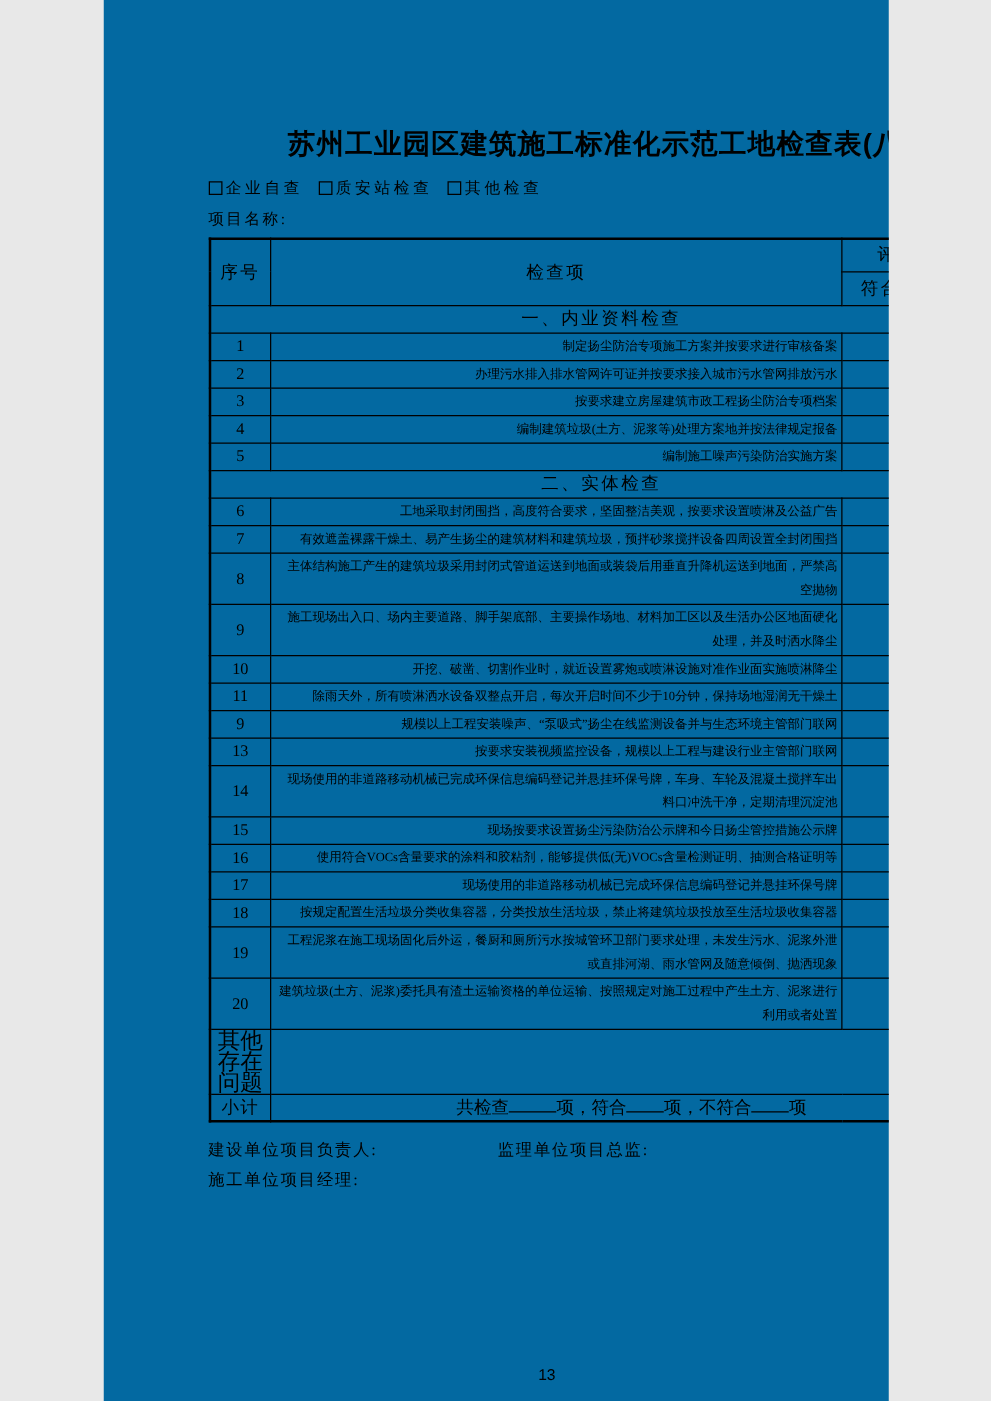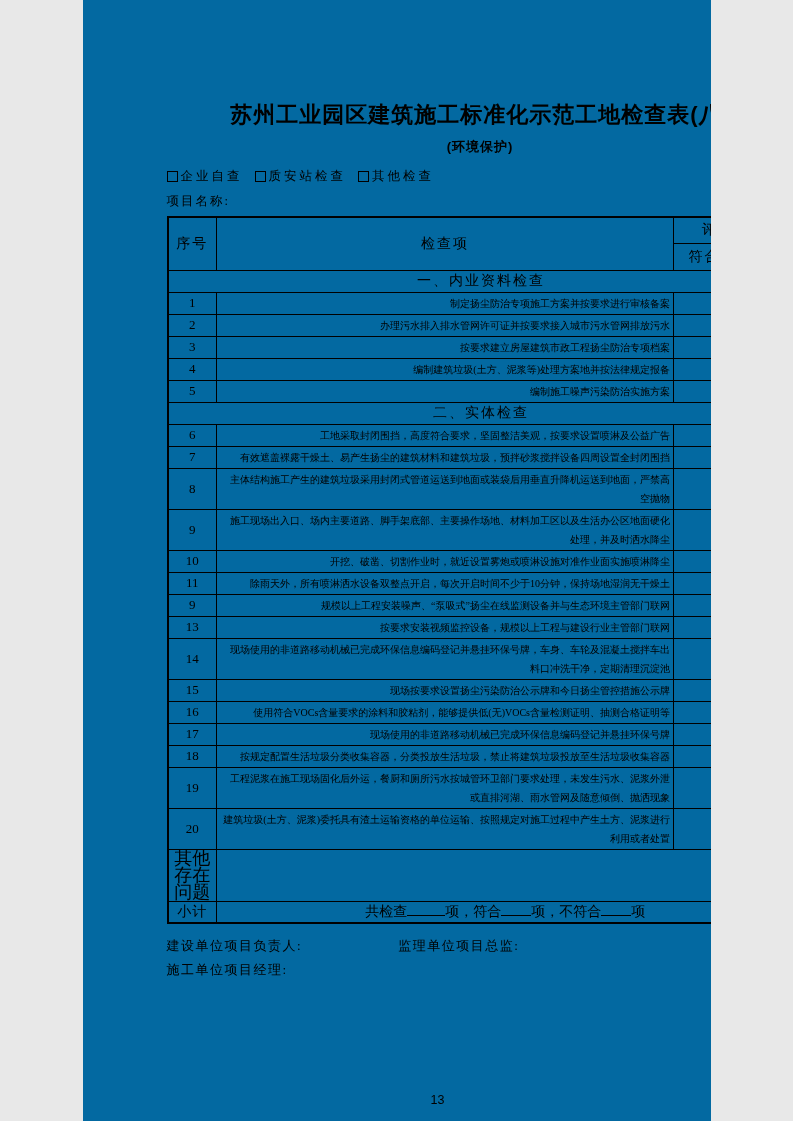--- a/index.html
+++ b/index.html
@@ -42,21 +42,20 @@
   .page-number { position:absolute; left:348px; top:1093px; font-size:12.5px;
                  font-family:"Liberation Sans","DejaVu Sans",sans-serif; }
 </style>
 </head>
 <body>
 
 <div class="page">
   <div class="content">
 
     <div class="title">苏州工业园区建筑施工标准化示范工地检查表(八)</div>
-    <div class="subtitle">(环境保护)</div>
 
     <div class="check-line">
       <span class="chk">
           <span class="box"></span>
           <span>企业自查</span>
         </span>
       <span class="chk">
           <span class="box"></span>
           <span>质安站检查</span>
         </span>

